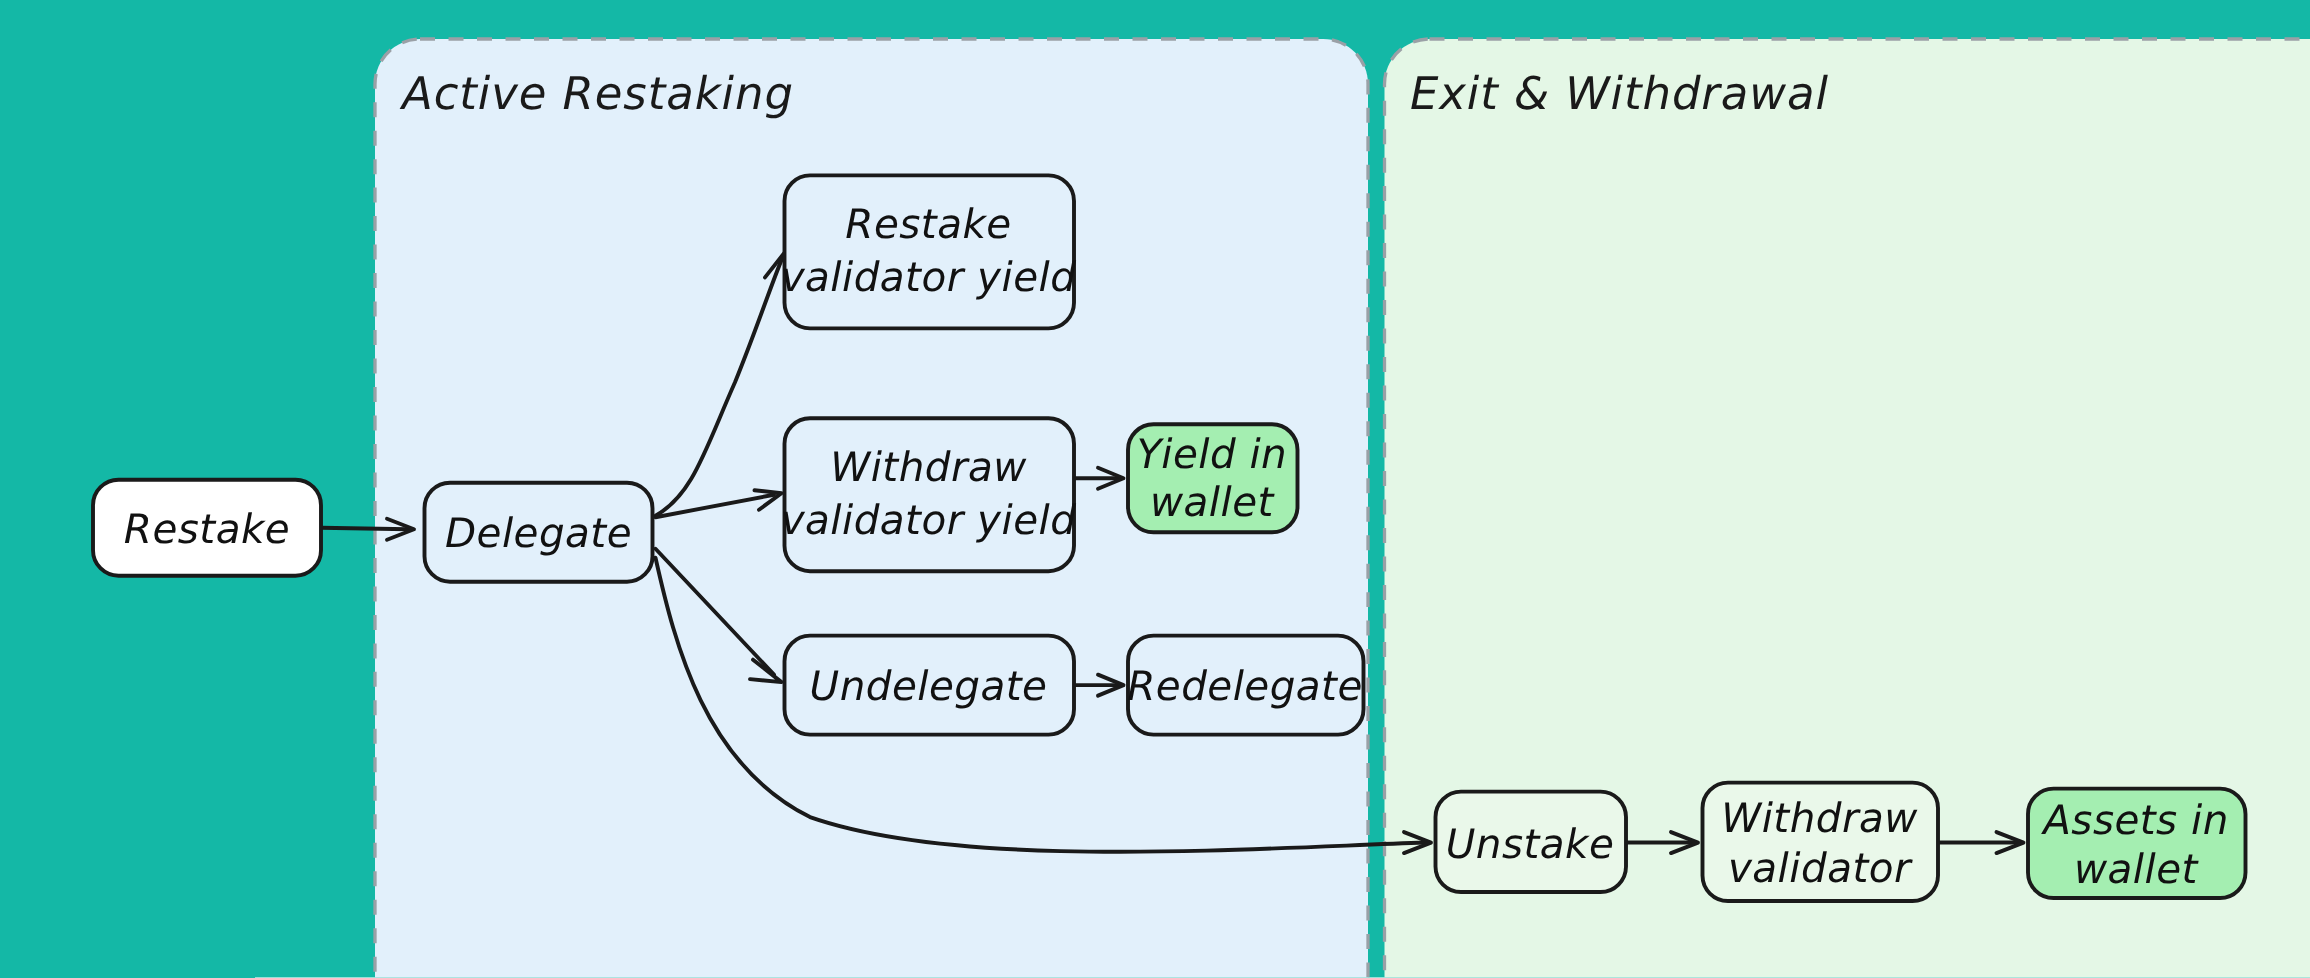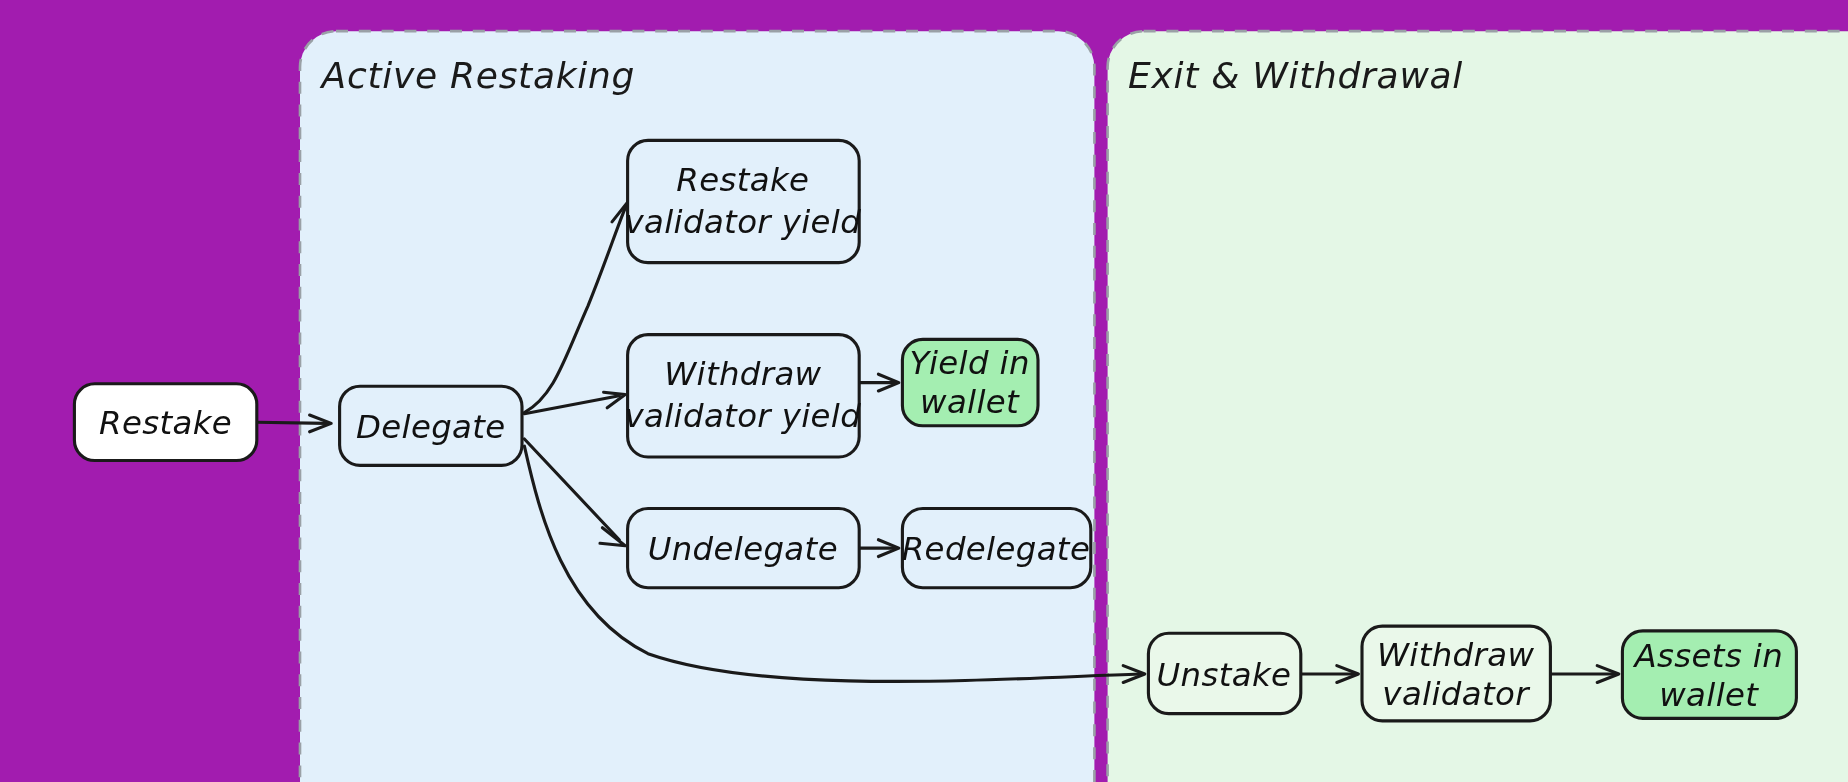--- a/index.html
+++ b/index.html
@@ -7,21 +7,21 @@
     padding: 0;
     background: #ffffff;
   }
   body {
     font-family: "DejaVu Sans", sans-serif;
   }
   #canvas {
     position: relative;
     width: 1848px;
     height: 782px;
-    background: #a21caf;
+    background: #14b8a6;
     overflow: hidden;
   }
   svg.flow {
     position: absolute;
     top: 0;
     left: 0;
     width: 1848px;
     height: 782px;
   }
   .cluster-rect {

